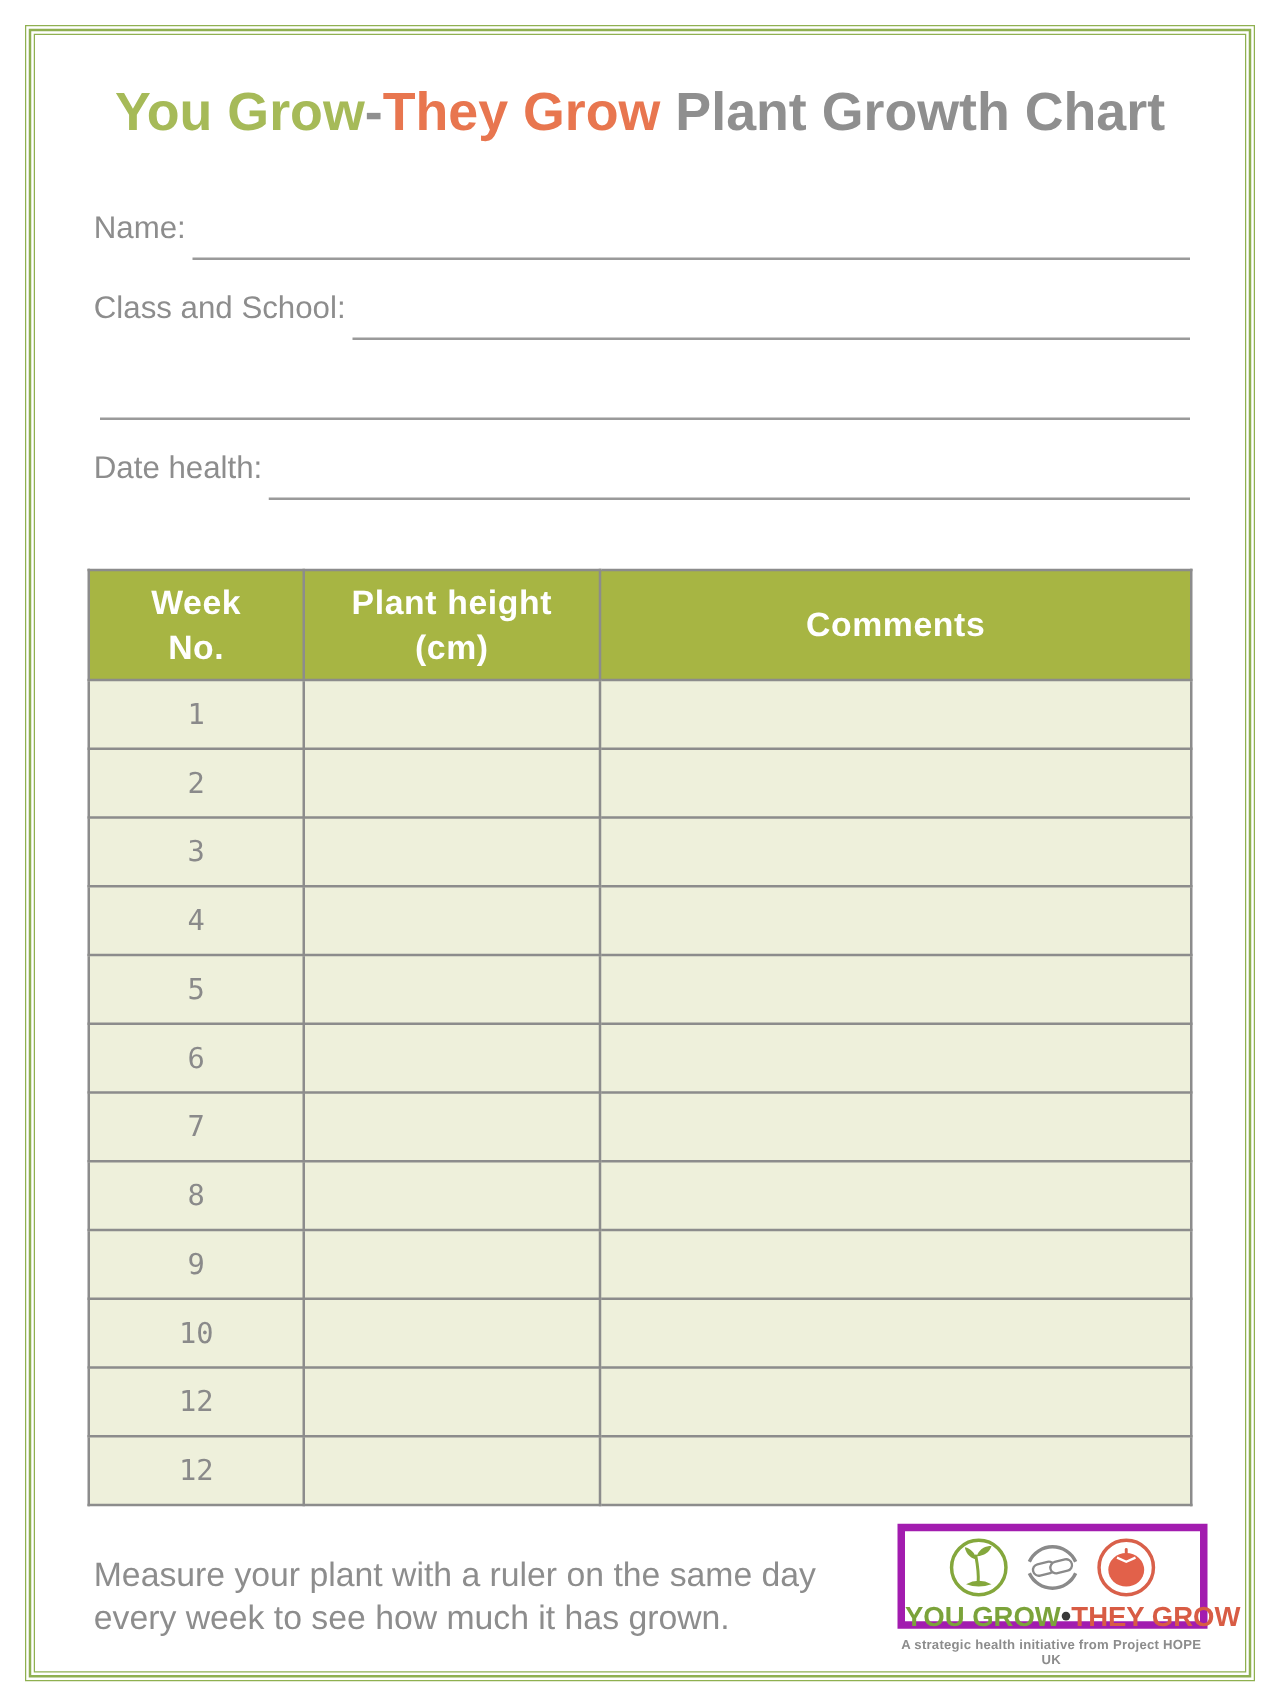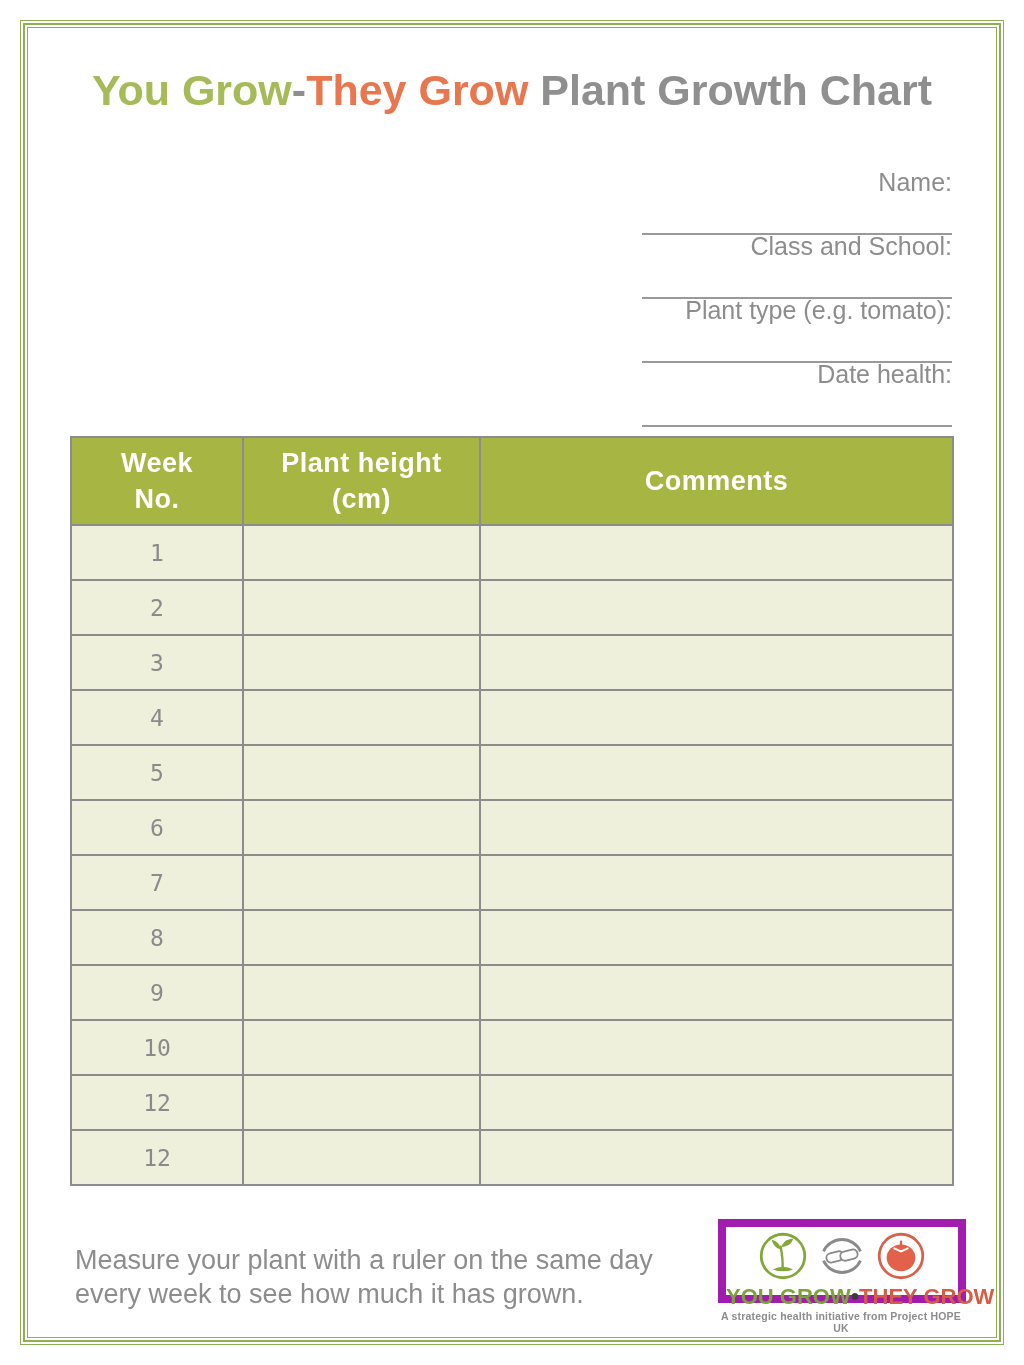--- a/index.html
+++ b/index.html
@@ -13,46 +13,46 @@
 
   
   .title { position: absolute; top: 66px; left: 0; right: 0; text-align: center;
            font-size: 43px; font-weight: 600; letter-spacing: 0px; white-space: pre; }
   .t-green  { color: #a6ba58; }
   .t-gray   { color: #8f8f8f; }
   .t-orange { color: #e8764f; }
 
   
   .form { position: absolute; left: 75px; right: 72px; top: 168px; }
-  .field { display: flex; align-items: flex-end; height: 45px; margin-bottom: 19px; flex-direction: column; }
+  .field { display: flex; height: 45px; margin-bottom: 19px; }
   .field-label { font-size: 25px; color: #8d8d8d; font-weight: 500; white-space: nowrap;
                  padding-bottom: 8px; }
   .field-line { flex: 1; height: 40px; margin-left: 5px; border: none; outline: none;
                 border-bottom: 2px solid #9a9a9a; background: transparent;
                 font-size: 24px; color: #555; font-family: "Liberation Sans", sans-serif; }
 
   
-  .growth-table-wrap { position: absolute; left: 70px; top: 436px; width: 884px; }
+  .growth-table-wrap { position: absolute; left: 70px; top: 455px; width: 884px; }
   table { width: 100%; border-collapse: collapse; table-layout: fixed; }
   th, td { border: 2px solid #8c8c8c; }
   thead th { background: #a7b543; color: #ffffff; font-size: 27px; font-weight: bold;
              height: 88px; text-align: center; vertical-align: middle;
              white-space: pre-line; line-height: 1.35; letter-spacing: 0.5px; }
   tbody td { background: #eef0db; height: 55px; }
   td.week { text-align: center; vertical-align: middle; color: #8a8a8a;
             font-family: "DejaVu Sans Mono", monospace; font-size: 23px; }
   td.height, td.comments { font-size: 20px; color: #555; padding: 0 10px; }
 
   
   .note { position: absolute; left: 63px; top: 1244px; font-size: 27px; color: #8d8d8d;
           line-height: 1.25; font-weight: 500; margin-left: 12px; }
 
   
   .logo-box { position: absolute; left: 718px; top: 1219px; width: 248px; height: 84px;
-              background: #ffffff; border: 8px solid #a21caf; text-align: center;
+              background: #ffffff; border: 6px solid #a21caf; text-align: center;
               padding-top: 3px; }
   .logo-icons { display: flex; justify-content: center; align-items: center; gap: 9px; height: 52px; }
   .logo-icons svg { display: block; }
   .brand { font-size: 22px; font-weight: bold; letter-spacing: 0px; line-height: 1;
            margin-top: 2px; white-space: nowrap; }
   .brand-green { color: #7ba33a; }
   .brand-dot   { color: #3a3a3a; font-size: 24px; }
   .brand-red   { color: #d85c44; }
   .tagline { position: absolute; left: 712px; top: 1310px; width: 258px; text-align: center;
              font-size: 10.5px; font-weight: bold; color: #8c8c8c; letter-spacing: 0.2px; }
@@ -71,21 +71,20 @@
 <div class="form">
   <div class="field">
     <span class="field-label">Name:</span>
     <input class="field-line" value="" style="">
   </div>
   <div class="field">
     <span class="field-label">Class and School:</span>
     <input class="field-line" value="" style="">
   </div>
   <div class="field">
-    <span class="field-label">Plant type (e.g. tomato):</span>
     <input class="field-line" value="" style="">
   </div>
   <div class="field">
     <span class="field-label">Date health:</span>
     <input class="field-line" value="" style="">
   </div>
 </div>
 
 <div class="growth-table-wrap">
   <table>

